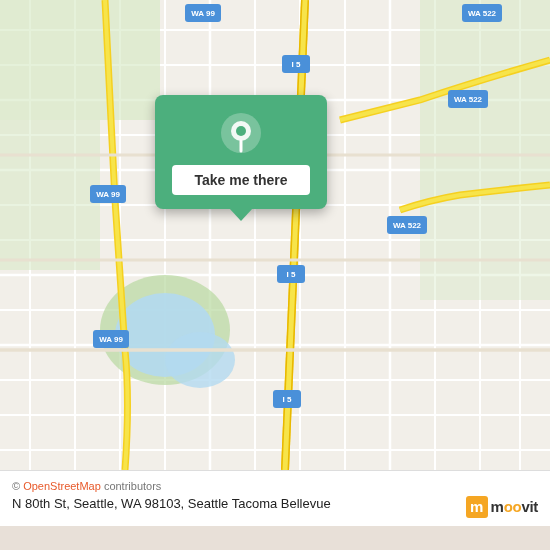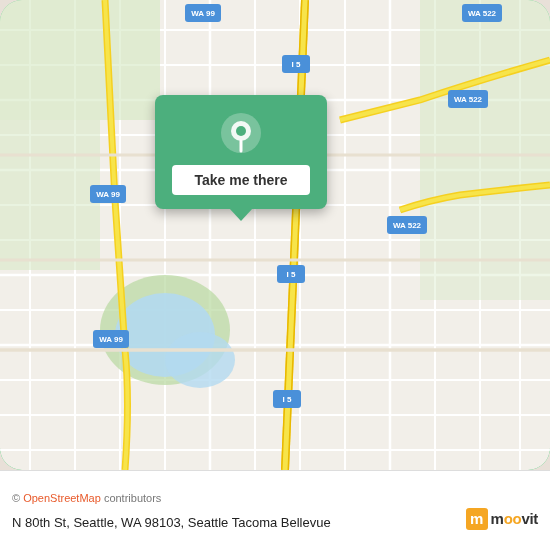--- a/index.html
+++ b/index.html
@@ -12,21 +12,20 @@
       background: #e8e0d8;
     }
 
     
     .map-container {
       width: 550px;
       height: 470px;
       position: relative;
       overflow: hidden;
       background-color: #22c55e;
-      border-radius: 22px;
     }
 
     
     .map-svg {
       width: 100%;
       height: 100%;
     }
 
     
     .popup-card {
@@ -69,21 +68,21 @@
       padding: 7px 22px;
       font-size: 14px;
       font-weight: 600;
       cursor: pointer;
       white-space: nowrap;
     }
 
     
     .bottom-bar {
       width: 550px;
-      height: 80px;
+      height: 56px;
       background: white;
       border-top: 1px solid #ddd;
       display: flex;
       flex-direction: column;
       justify-content: center;
       padding: 4px 12px 4px;
     }
 
     .osm-attribution {
       font-size: 11px;
@@ -92,21 +91,21 @@
     }
 
     .osm-attribution a {
       color: #e85a2b;
       text-decoration: none;
     }
 
     .location-row {
       display: flex;
       justify-content: space-between;
-      align-items: flex-end;
+      align-items: flex-start;
     }
 
     .location-text {
       font-size: 13px;
       color: #222;
       font-weight: 500;
       flex: 1;
     }
 
     .moovit-logo {

